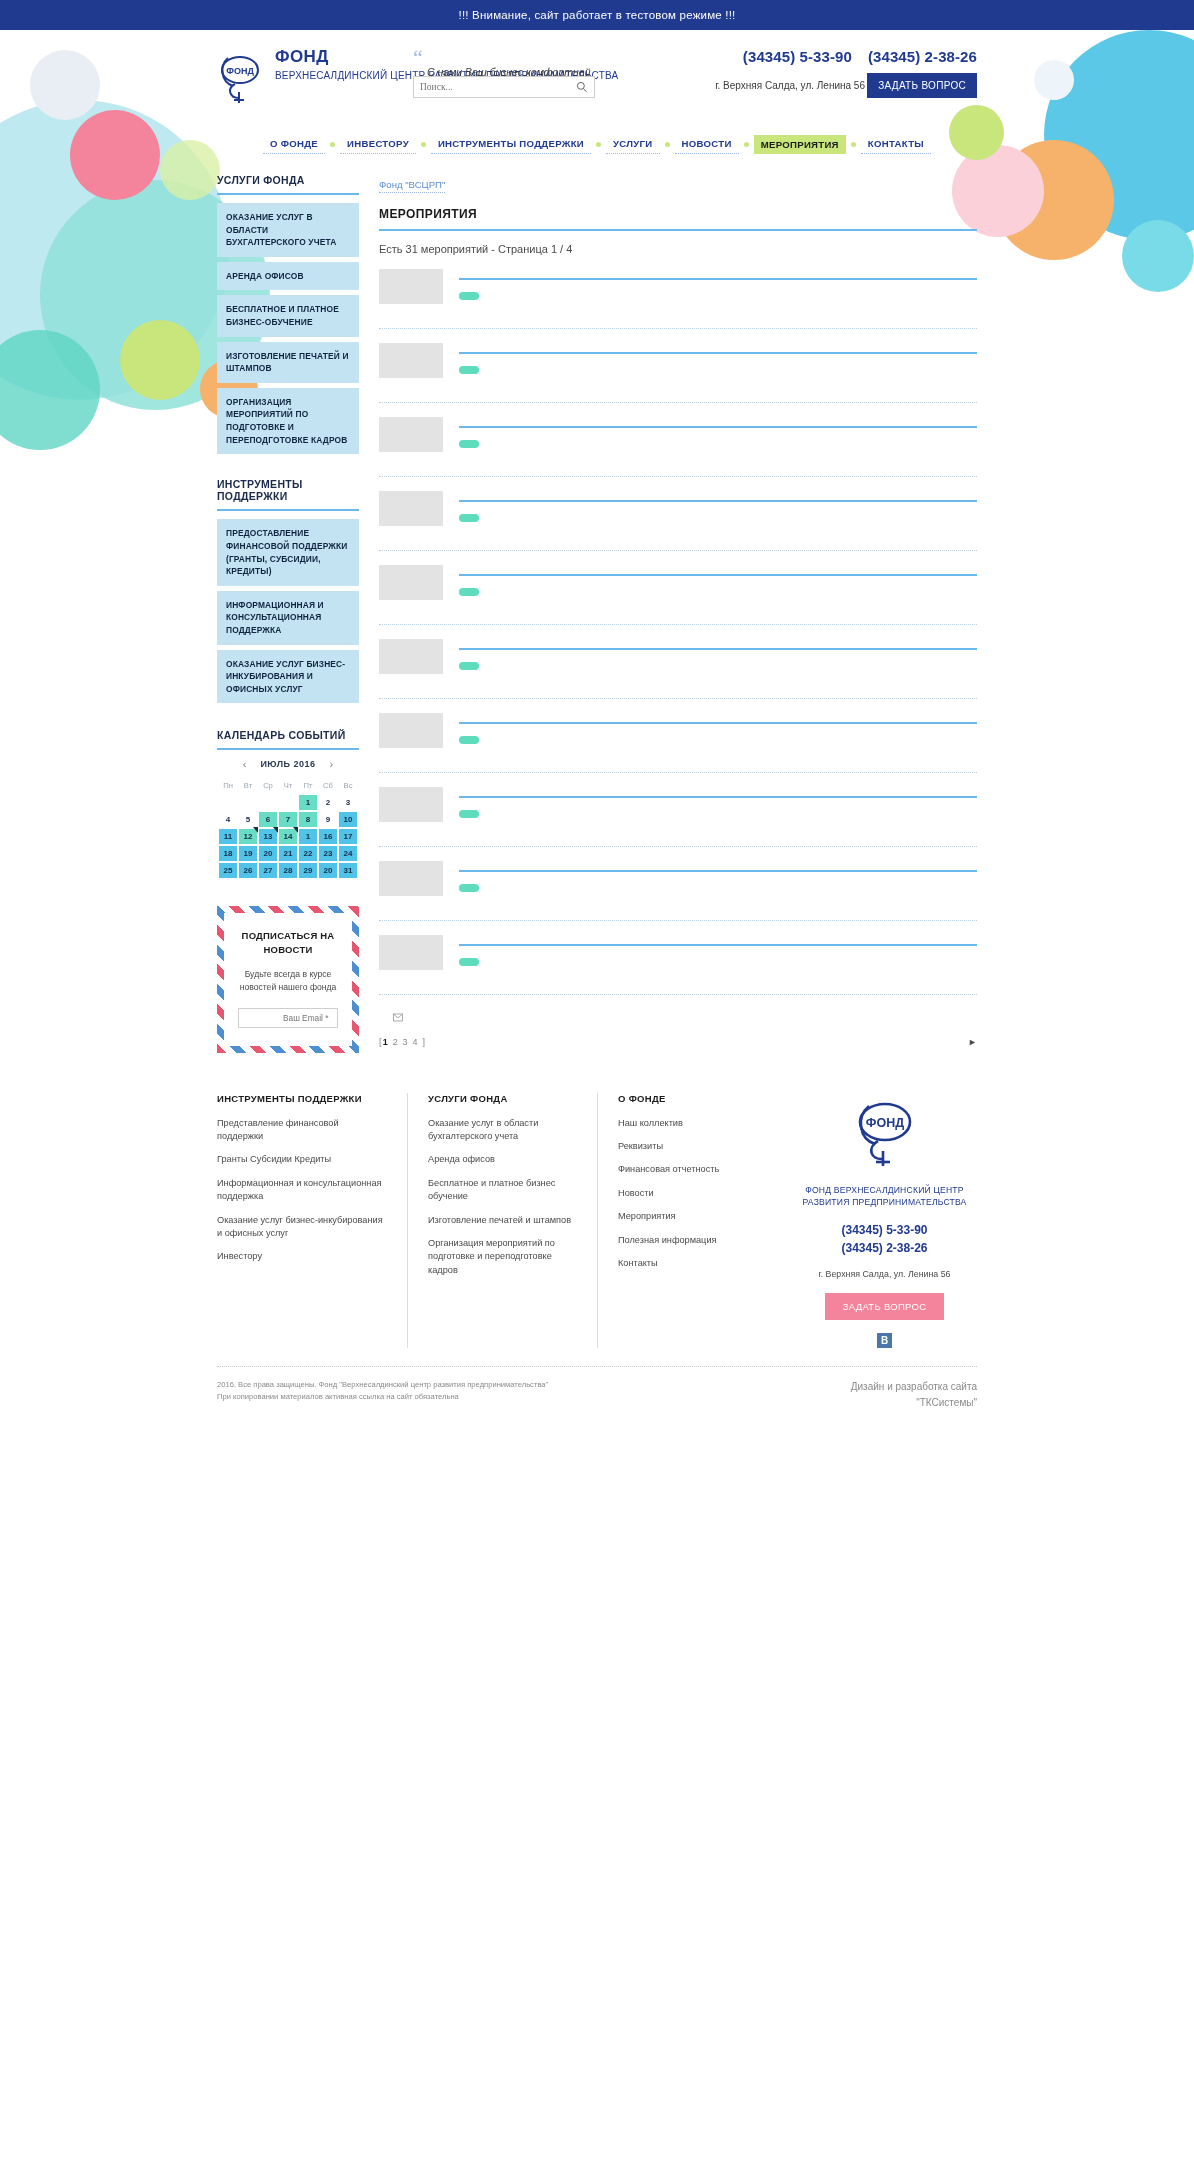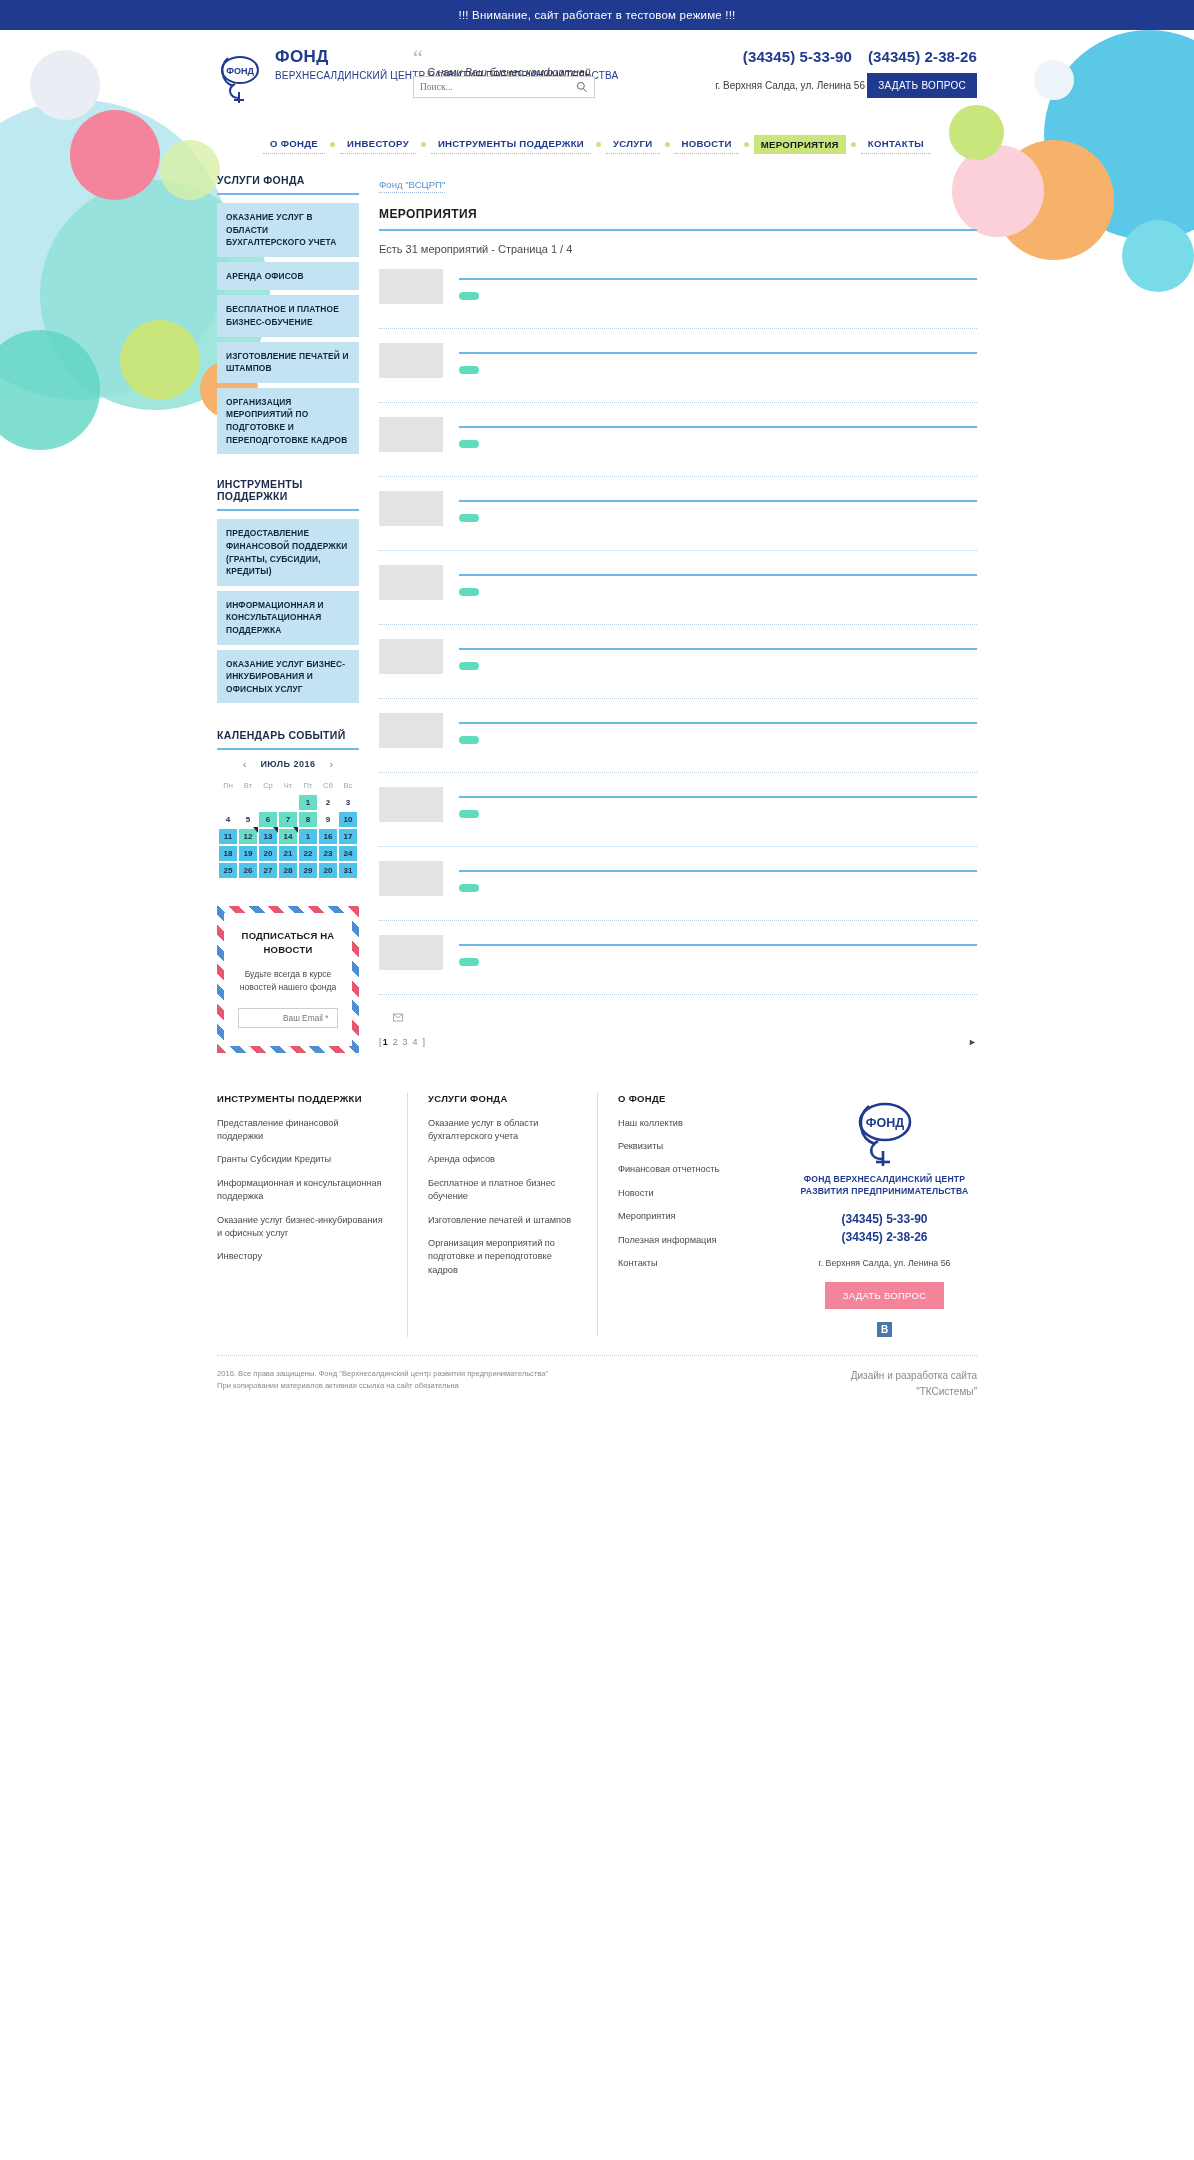--- a/index.html
+++ b/index.html
@@ -158,21 +158,21 @@
   .footer-inner { width: 760px; margin: 0 auto; display: flex; }
   .fcol { padding: 0 20px; }
   .fcol.c1 { width: 190px; padding-left: 0; }
   .fcol.c2 { width: 190px; border-left: 1px solid #dcdcdc; }
   .fcol.c3 { width: 175px; border-left: 1px solid #dcdcdc; }
   .fcol.c4 { flex: 1; text-align: center; padding-right: 0; }
   .f-head { font-size: 9.5px; font-weight: bold; color: #1b1b1b; letter-spacing: .3px; margin-bottom: 13px; }
   .f-link { font-size: 9.2px; color: #4a4a4a; line-height: 1.45; margin-bottom: 10px; cursor: pointer; }
 
   .f-logo { width: 64px; height: 74px; margin: 0 auto; display:block; }
-  .f-name { font-size: 8.6px; font-weight: bold; color: #1f3a8f; line-height: 1.45; margin-top: 6px; letter-spacing: .2px; }
+  .f-name { font-size: 8.6px; font-weight: normal; color: #1f3a8f; line-height: 1.45; margin-top: 17px; letter-spacing: .2px; }
   .f-phone { font-size: 12px; font-weight: bold; color: #1f3a8f; margin-top: 12px; line-height: 1.5; }
   .f-addr { font-size: 8.8px; color: #4a4a4a; margin-top: 12px; }
   .f-ask { display: inline-block; margin-top: 14px; background: #f4849b; color: #fff; font-size: 9.5px; padding: 8px 18px; border: none; cursor: pointer; letter-spacing: .3px; }
   .vk { display: block; width: 15px; height: 15px; margin: 13px auto 0; background: #4a76a8; color: #fff; font-size: 10px; font-weight: bold; line-height: 15px; text-align: center; cursor: pointer; }
 
   .copy { width: 760px; margin: 18px auto 0; border-top: 1px dotted #cccccc; padding-top: 12px; display: flex; justify-content: space-between; }
   .copy-l { font-size: 7.6px; color: #8a8a8a; line-height: 1.6; }
   .copy-r { font-size: 10px; color: #8a8a8a; line-height: 1.6; text-align: right; }
 </style>
 </head>

